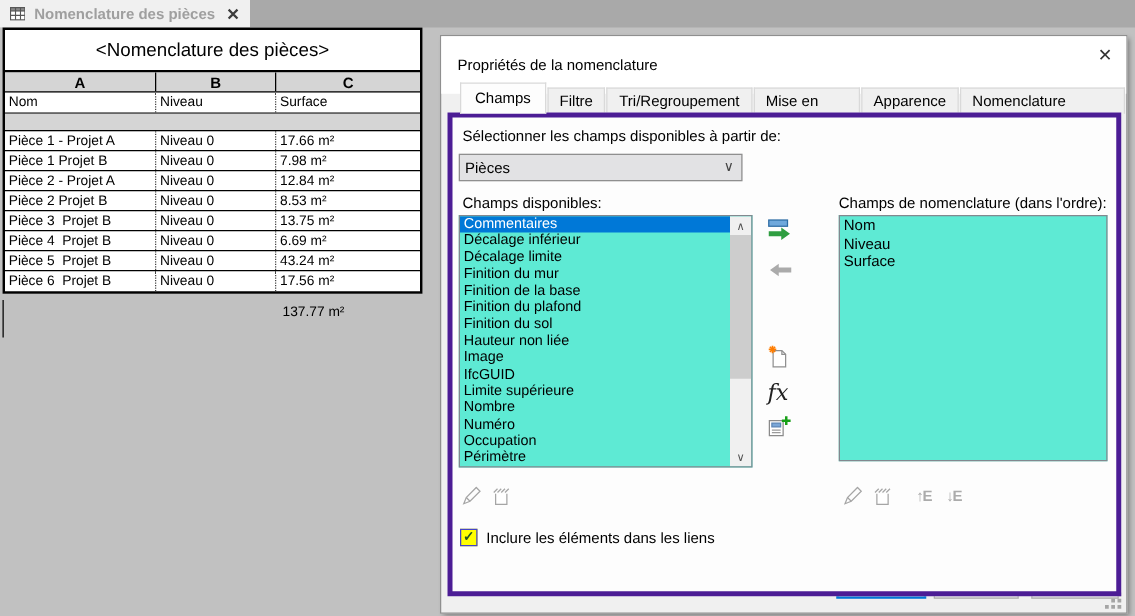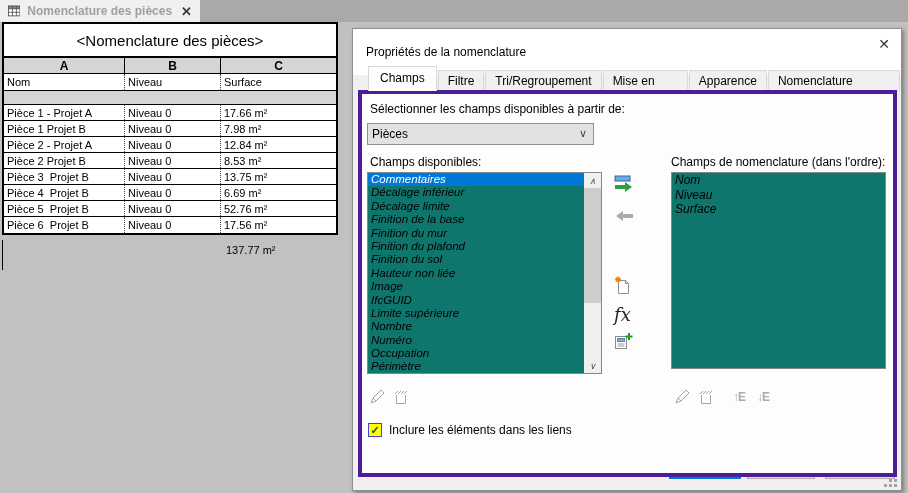--- a/index.html
+++ b/index.html
@@ -45,21 +45,21 @@
   .dlg-tab.selected { background:#fdfdfd; padding:4px 11px 6px; height:25px; position:relative; z-index:3; }
   .dlg-page { position:absolute; left:5px; top:61px; width:539px; height:387px; background:#fdfdfd;
               border:4px solid #4c1d95; z-index:1; }
   .dlg-page .lbl { position:absolute; font-size:12px; white-space:nowrap; }
   .lbl-source { left:8px; top:8px; }
   .combo { position:absolute; left:5px; top:29px; width:227px; height:22px; background:#e2e2e4;
            border:1px solid #8f8f8f; display:flex; align-items:center; padding-left:4px; font-size:12px; }
   .combo .chev { position:absolute; right:6px; top:3px; font-size:11px; color:#444; }
   .lbl-available { left:8px; top:61px; }
   .lbl-scheduled { left:309px; top:61px; }
-  .listbox { position:absolute; background:#0f766e; border:1px solid #82888f; overflow:hidden;font-style:italic; }
+  .listbox { position:absolute; background:#5eead4; border:1px solid #82888f; overflow:hidden; }
   .listbox.left { left:5px; top:78px; width:235px; height:202px; padding-right:17px; }
   .listbox.right { left:309px; top:78px; width:215px; height:197px; }
   .li { height:13.4px; line-height:13.4px; font-size:11.5px; padding-left:3px; white-space:nowrap; }
   .listbox.right .li { height:14.6px; line-height:14.6px; font-size:12px; }
   .li.sel { background:#0078d7; color:#fff; }
   .scrollbar { position:absolute; right:0; top:0; width:17px; height:100%; background:#f0f0f0; }
   .sb-btn { position:absolute; left:0; width:17px; height:15px; display:flex; align-items:center; justify-content:center;
             font-size:9px; color:#505050; }
   .sb-up { top:0; } .sb-dn { bottom:0; }
   .sb-thumb { position:absolute; left:0; top:15px; width:17px; height:115px; background:#cdcdcd; }
@@ -141,21 +141,21 @@
     <div class="cell c-c">13.75 m²</div>
   </div>
   <div class="srow sched-row">
     <div class="cell c-a">Pièce 4  Projet B</div>
     <div class="cell c-b">Niveau 0</div>
     <div class="cell c-c">6.69 m²</div>
   </div>
   <div class="srow sched-row">
     <div class="cell c-a">Pièce 5  Projet B</div>
     <div class="cell c-b">Niveau 0</div>
-    <div class="cell c-c">52.76 m²</div>
+    <div class="cell c-c">43.24 m²</div>
   </div>
   <div class="srow sched-row">
     <div class="cell c-a">Pièce 6  Projet B</div>
     <div class="cell c-b">Niveau 0</div>
     <div class="cell c-c">17.56 m²</div>
   </div>
 </div>
 <div class="tail-line"></div>
 <div class="sched-total">137.77 m²</div>
 
@@ -182,22 +182,22 @@
       <span class="chev">∨</span>
     </div>
 
     <div class="lbl lbl-available">Champs disponibles:</div>
     <div class="lbl lbl-scheduled">Champs de nomenclature (dans l'ordre):</div>
 
     <div class="listbox left">
       <div class="li sel">Commentaires</div>
       <div class="li">Décalage inférieur</div>
       <div class="li">Décalage limite</div>
+      <div class="li">Finition du mur</div>
       <div class="li">Finition de la base</div>
-      <div class="li">Finition du mur</div>
       <div class="li">Finition du plafond</div>
       <div class="li">Finition du sol</div>
       <div class="li">Hauteur non liée</div>
       <div class="li">Image</div>
       <div class="li">IfcGUID</div>
       <div class="li">Limite supérieure</div>
       <div class="li">Nombre</div>
       <div class="li">Numéro</div>
       <div class="li">Occupation</div>
       <div class="li">Périmètre</div>

